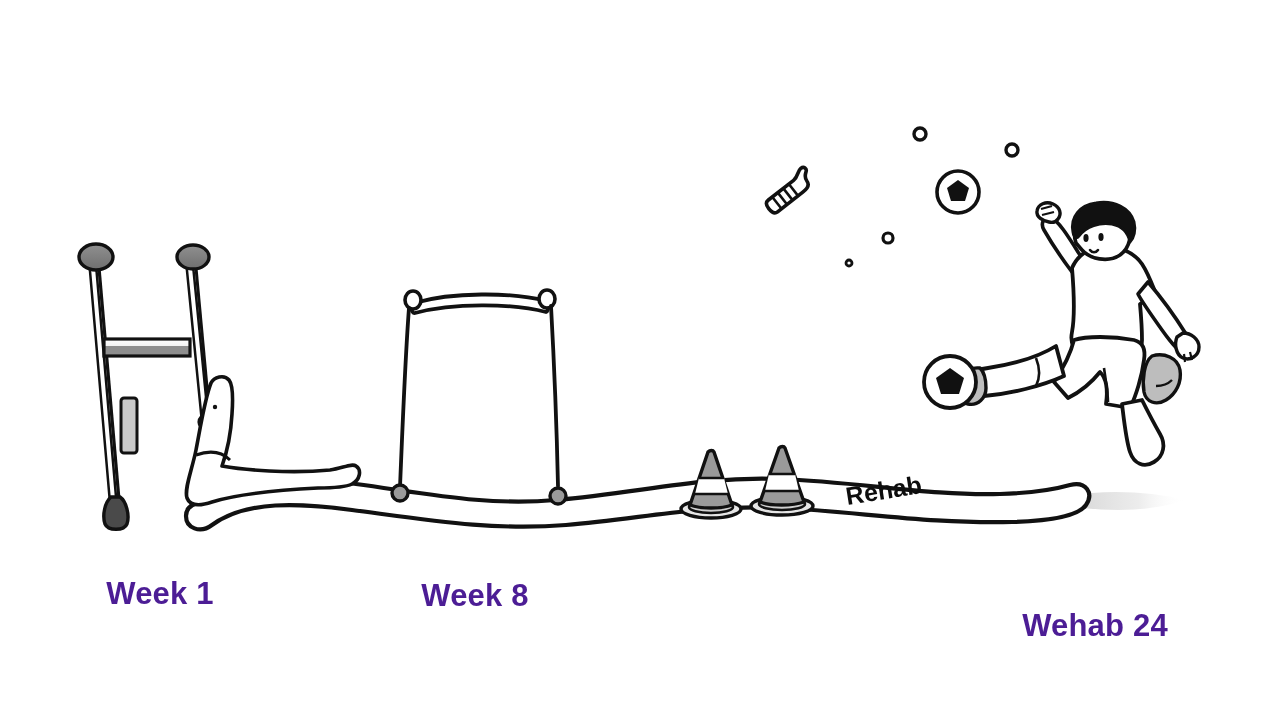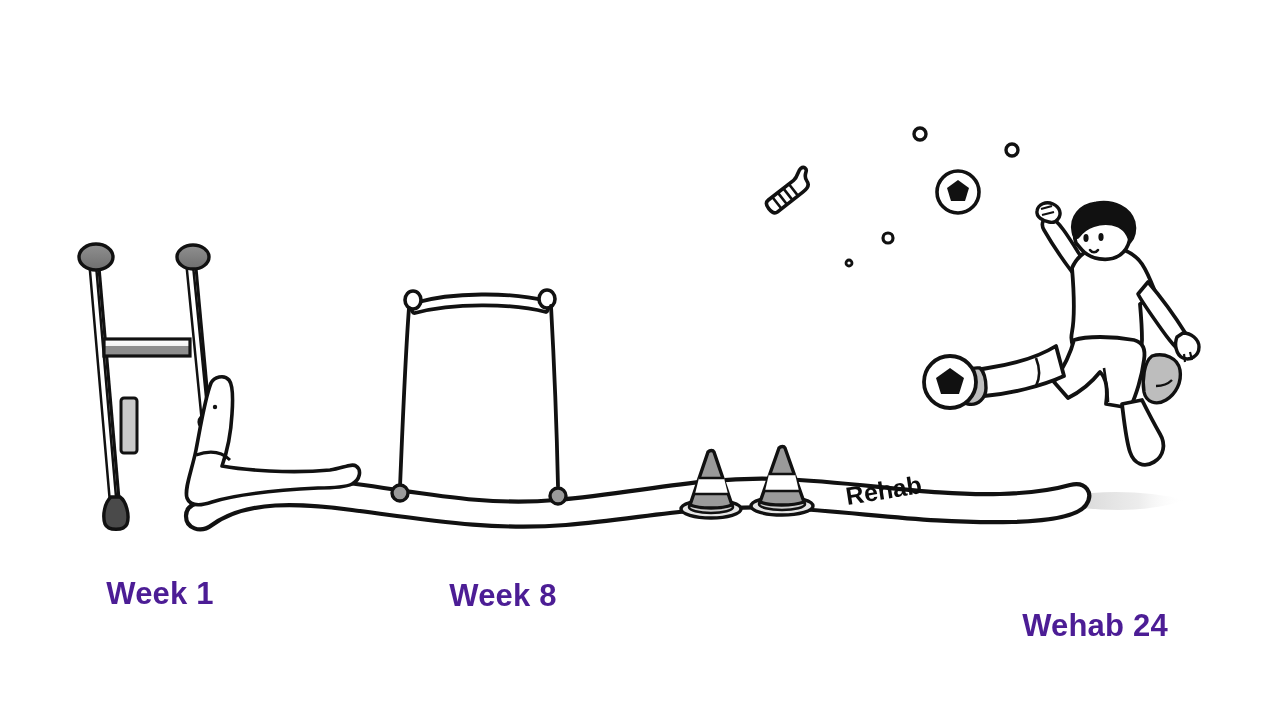--- a/index.html
+++ b/index.html
@@ -31,21 +31,21 @@
     font-family: "Liberation Sans", sans-serif;
     font-weight: bold;
     font-size: 31px;
     color: #4c1d95;
     letter-spacing: 0.2px;
     white-space: nowrap;
     transform: translateX(-50%);
     text-align: center;
   }
   #label-week1  { left: 160px; top: 576px; }
-  #label-week8  { left: 503px; top: 578px; text-align: center; }
+  #label-week8  { left: 475px; top: 578px; text-align: center; }
   #label-week15 { left: 773px; top: 578px; }
   #label-week24 { left: 1095px; top: 608px; }
   .path-word {
     position: absolute;
     left: 846px;
     top: 482px;
     font-family: "Liberation Sans", sans-serif;
     font-weight: bold;
     font-size: 25px;
     color: #0d0d0d;

